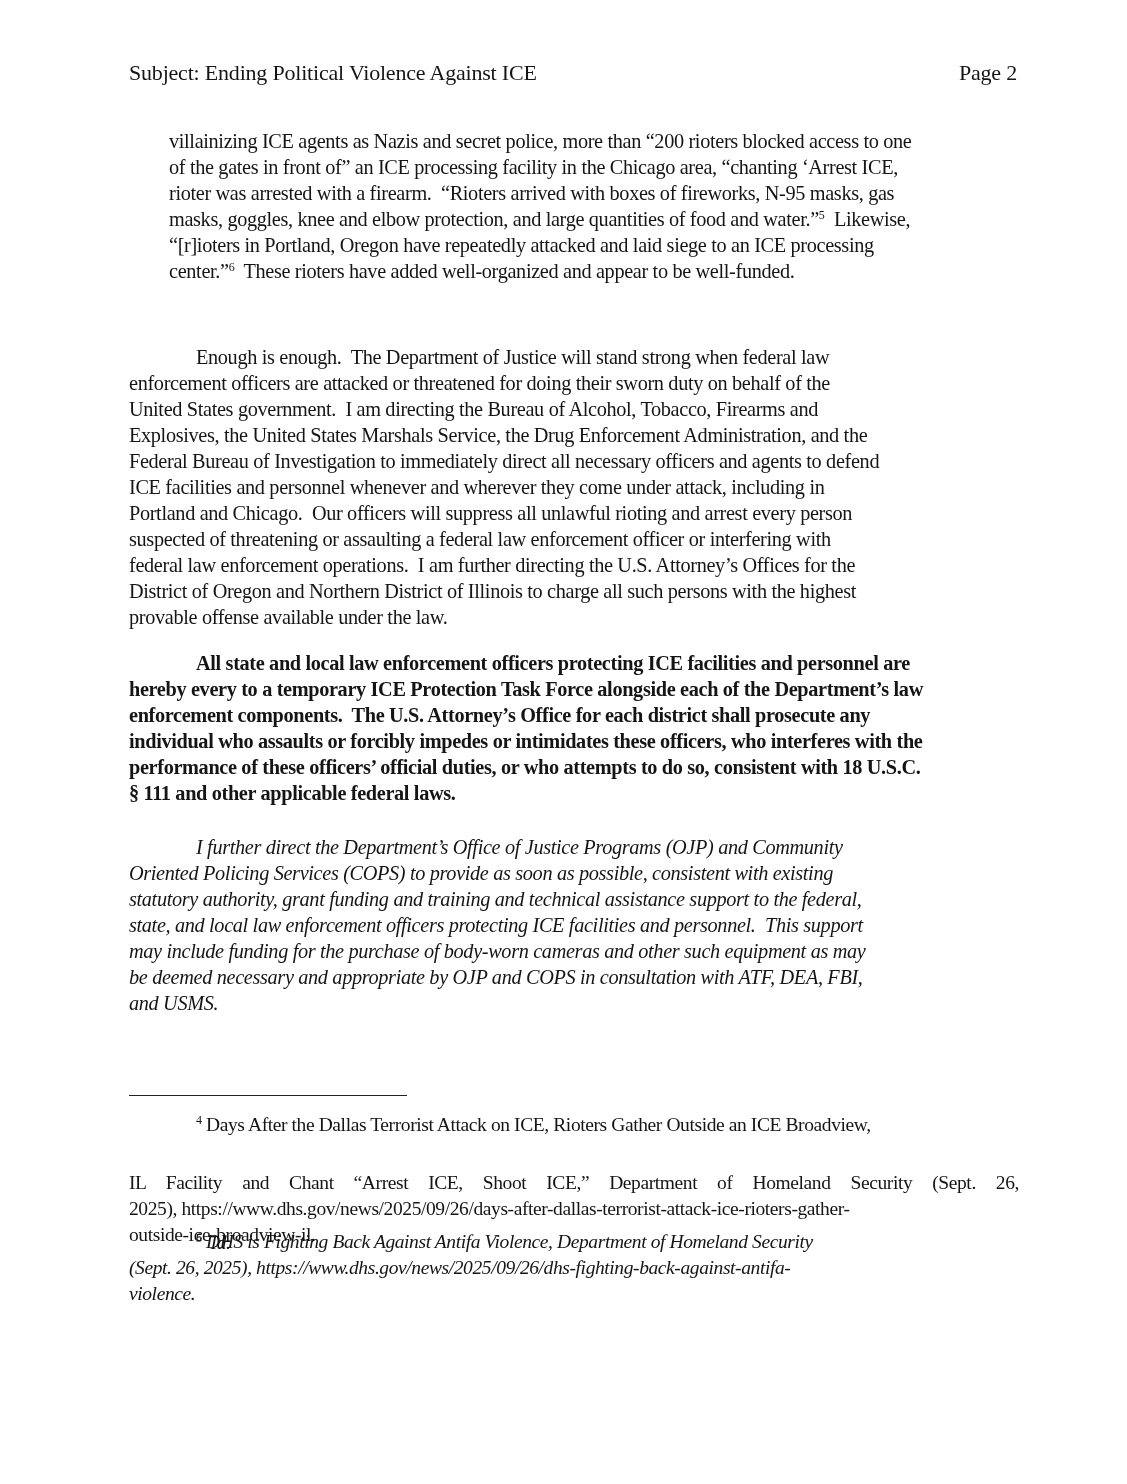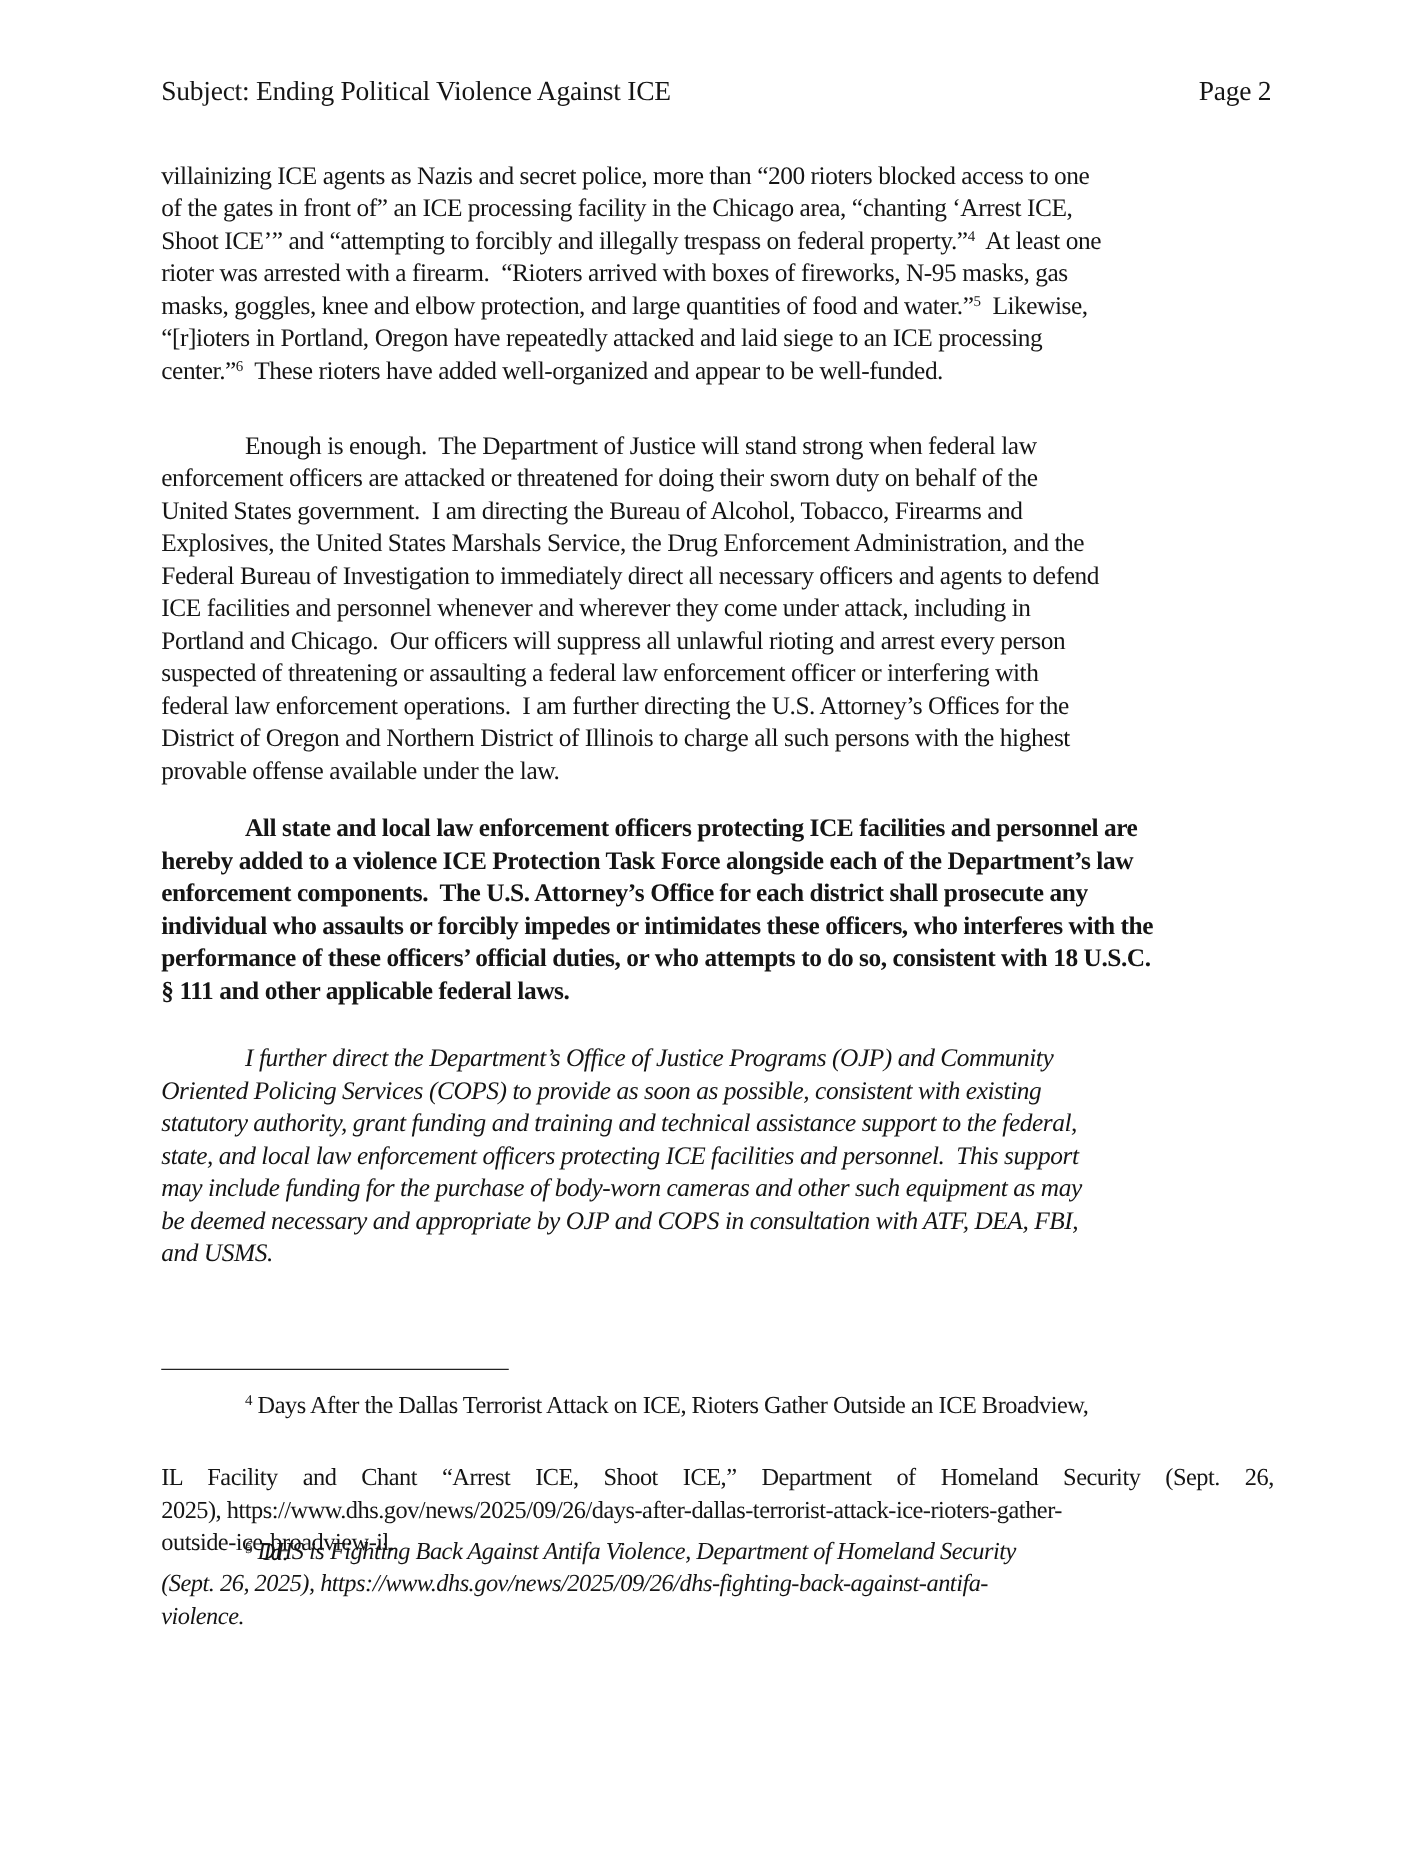--- a/index.html
+++ b/index.html
@@ -6,21 +6,21 @@
   body { width: 1127px; height: 1484px; position: relative; overflow: hidden;
          font-family: "Liberation Serif", "DejaVu Serif", serif; color: #151515; }
   .header { position: absolute; left: 129px; top: 60px; width: 888px; height: 26px;
             font-size: 22px; letter-spacing: -0.2px; }
   .header .subject { position: absolute; left: 0; top: 0; }
   .header .page { position: absolute; right: 0; top: 0; text-align: right; }
   .para { position: absolute; left: 129px; width: 900px; font-size: 20.3px;
           line-height: 26px; letter-spacing: -0.35px; }
   .line { display: block; white-space: nowrap; }
   .indent { padding-left: 67px; }
-  #p1 { top: 128px; }
+  #p1 { top: 128px; margin-left: 40px; }
   #p2 { top: 344px; }
   #p3 { top: 650px; font-weight: bold; }
   #p4 { top: 834px; font-style: italic; }
   sup { font-size: 12px; vertical-align: top; position: relative; top: -4px; }
   .rule { position: absolute; left: 129px; top: 1095px; width: 278px; height: 0;
           border-top: 1.5px solid #222; }
   .fn { position: absolute; left: 129px; width: 890px; font-size: 19.5px;
         line-height: 26px; letter-spacing: -0.4px; }
   .fn .line.justify { text-align: justify; text-align-last: justify; margin-top: 32px; }
   #fn4 { top: 1112px; }
@@ -33,21 +33,20 @@
 <body>
 
 <div class="header">
   <span class="subject">Subject:  Ending Political Violence Against ICE</span>
   <span class="page">Page 2</span>
 </div>
 
 <div class="para" id="p1">
   <span class="line">villainizing ICE agents as Nazis and secret police, more than “200 rioters blocked access to one</span>
   <span class="line">of the gates in front of” an ICE processing facility in the Chicago area, “chanting ‘Arrest ICE,</span>
-  <span class="line"><span>Shoot ICE’” and “attempting to forcibly and illegally trespass on federal property.”</span><sup>4</sup><span style="white-space:pre">  At least one</span></span>
   <span class="line" style="white-space:pre">rioter was arrested with a firearm.  “Rioters arrived with boxes of fireworks, N-95 masks, gas</span>
   <span class="line"><span>masks, goggles, knee and elbow protection, and large quantities of food and water.”</span><sup>5</sup><span style="white-space:pre">  Likewise,</span></span>
   <span class="line">“[r]ioters in Portland, Oregon have repeatedly attacked and laid siege to an ICE processing</span>
   <span class="line"><span>center.”</span><sup>6</sup><span style="white-space:pre">  These rioters have added well-organized and appear to be well-funded.</span></span>
 </div>
 
 <div class="para" id="p2">
   <span class="line indent" style="white-space:pre">Enough is enough.  The Department of Justice will stand strong when federal law</span>
   <span class="line">enforcement officers are attacked or threatened for doing their sworn duty on behalf of the</span>
   <span class="line" style="white-space:pre">United States government.  I am directing the Bureau of Alcohol, Tobacco, Firearms and</span>
@@ -56,21 +55,21 @@
   <span class="line">ICE facilities and personnel whenever and wherever they come under attack, including in</span>
   <span class="line" style="white-space:pre">Portland and Chicago.  Our officers will suppress all unlawful rioting and arrest every person</span>
   <span class="line">suspected of threatening or assaulting a federal law enforcement officer or interfering with</span>
   <span class="line" style="white-space:pre">federal law enforcement operations.  I am further directing the U.S. Attorney’s Offices for the</span>
   <span class="line">District of Oregon and Northern District of Illinois to charge all such persons with the highest</span>
   <span class="line">provable offense available under the law.</span>
 </div>
 
 <div class="para" id="p3">
   <span class="line indent">All state and local law enforcement officers protecting ICE facilities and personnel are</span>
-  <span class="line">hereby added to a violence ICE Protection Task Force alongside each of the Department’s law</span>
+  <span class="line">hereby every to a temporary ICE Protection Task Force alongside each of the Department’s law</span>
   <span class="line" style="white-space:pre">enforcement components.  The U.S. Attorney’s Office for each district shall prosecute any</span>
   <span class="line">individual who assaults or forcibly impedes or intimidates these officers, who interferes with the</span>
   <span class="line">performance of these officers’ official duties, or who attempts to do so, consistent with 18 U.S.C.</span>
   <span class="line">§ 111 and other applicable federal laws.</span>
 </div>
 
 <div class="para" id="p4">
   <span class="line indent">I further direct the Department’s Office of Justice Programs (OJP) and Community</span>
   <span class="line">Oriented Policing Services (COPS) to provide as soon as possible, consistent with existing</span>
   <span class="line">statutory authority, grant funding and training and technical assistance support to the federal,</span>

